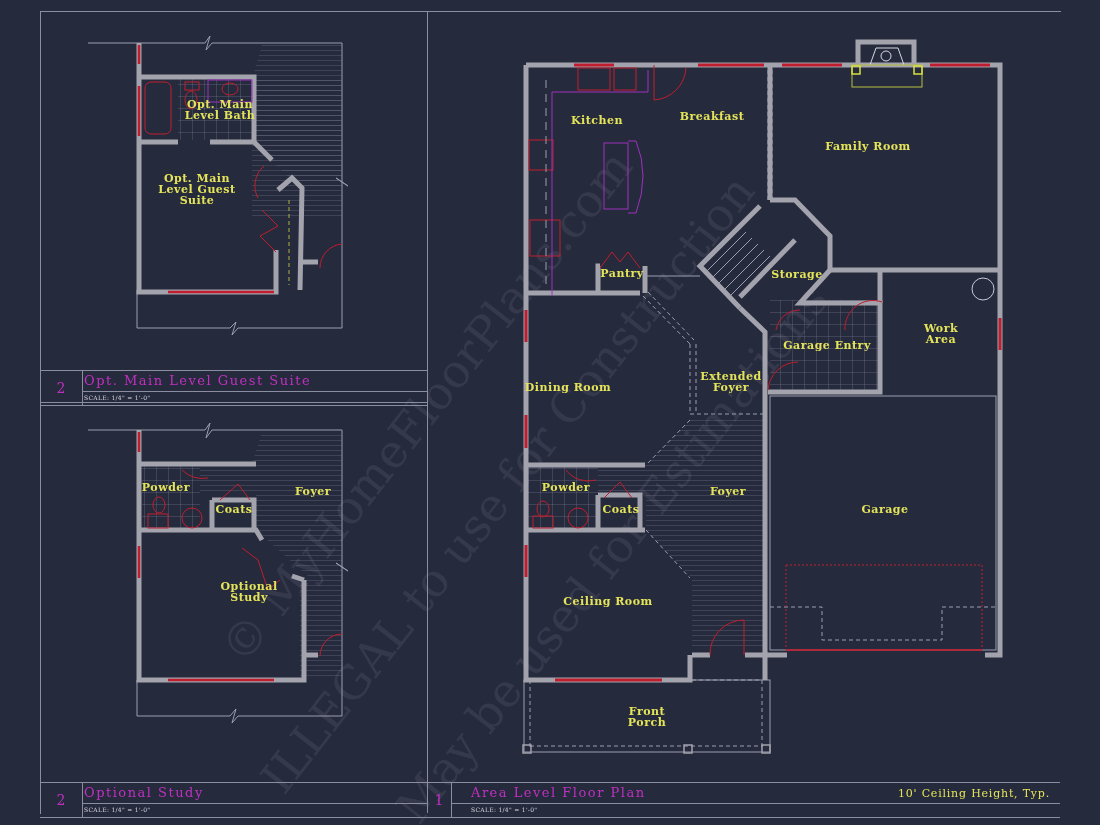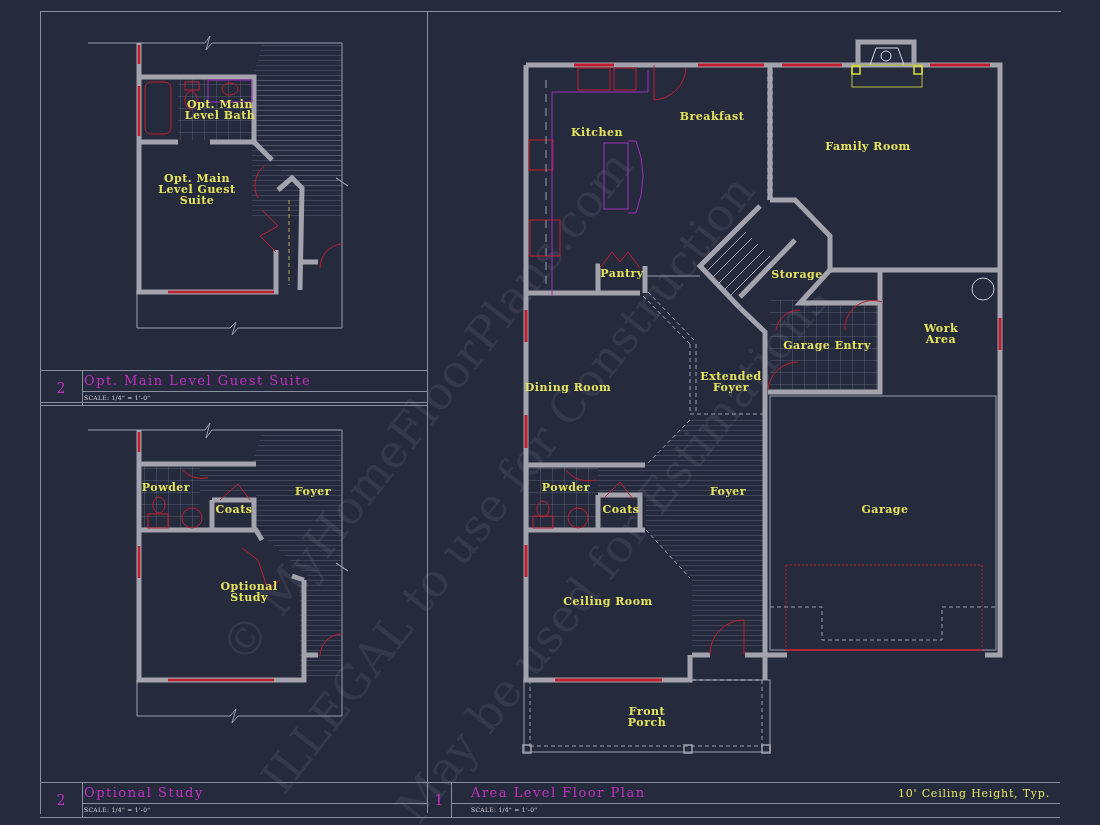--- a/index.html
+++ b/index.html
@@ -223,21 +223,21 @@
   <div class="lbl" style="left:197px;top:189px;">Opt. Main
 Level Guest
 Suite</div>
 
   <div class="lbl" style="left:166px;top:487px;">Powder</div>
   <div class="lbl" style="left:234px;top:509px;">Coats</div>
   <div class="lbl" style="left:313px;top:491px;">Foyer</div>
   <div class="lbl" style="left:221px;top:592px;margin-left:28px;">Optional
 Study</div>
 
-  <div class="lbl" style="left:597px;top:120px;margin-top:12px;">Kitchen</div>
+  <div class="lbl" style="left:597px;top:120px;">Kitchen</div>
   <div class="lbl" style="left:712px;top:116px;">Breakfast</div>
   <div class="lbl" style="left:868px;top:146px;">Family Room</div>
   <div class="lbl" style="left:622px;top:273px;">Pantry</div>
   <div class="lbl" style="left:797px;top:274px;">Storage</div>
   <div class="lbl" style="left:941px;top:334px;">Work
 Area</div>
   <div class="lbl" style="left:827px;top:345px;">Garage Entry</div>
   <div class="lbl" style="left:568px;top:387px;">Dining Room</div>
   <div class="lbl" style="left:731px;top:382px;">Extended
 Foyer</div>

